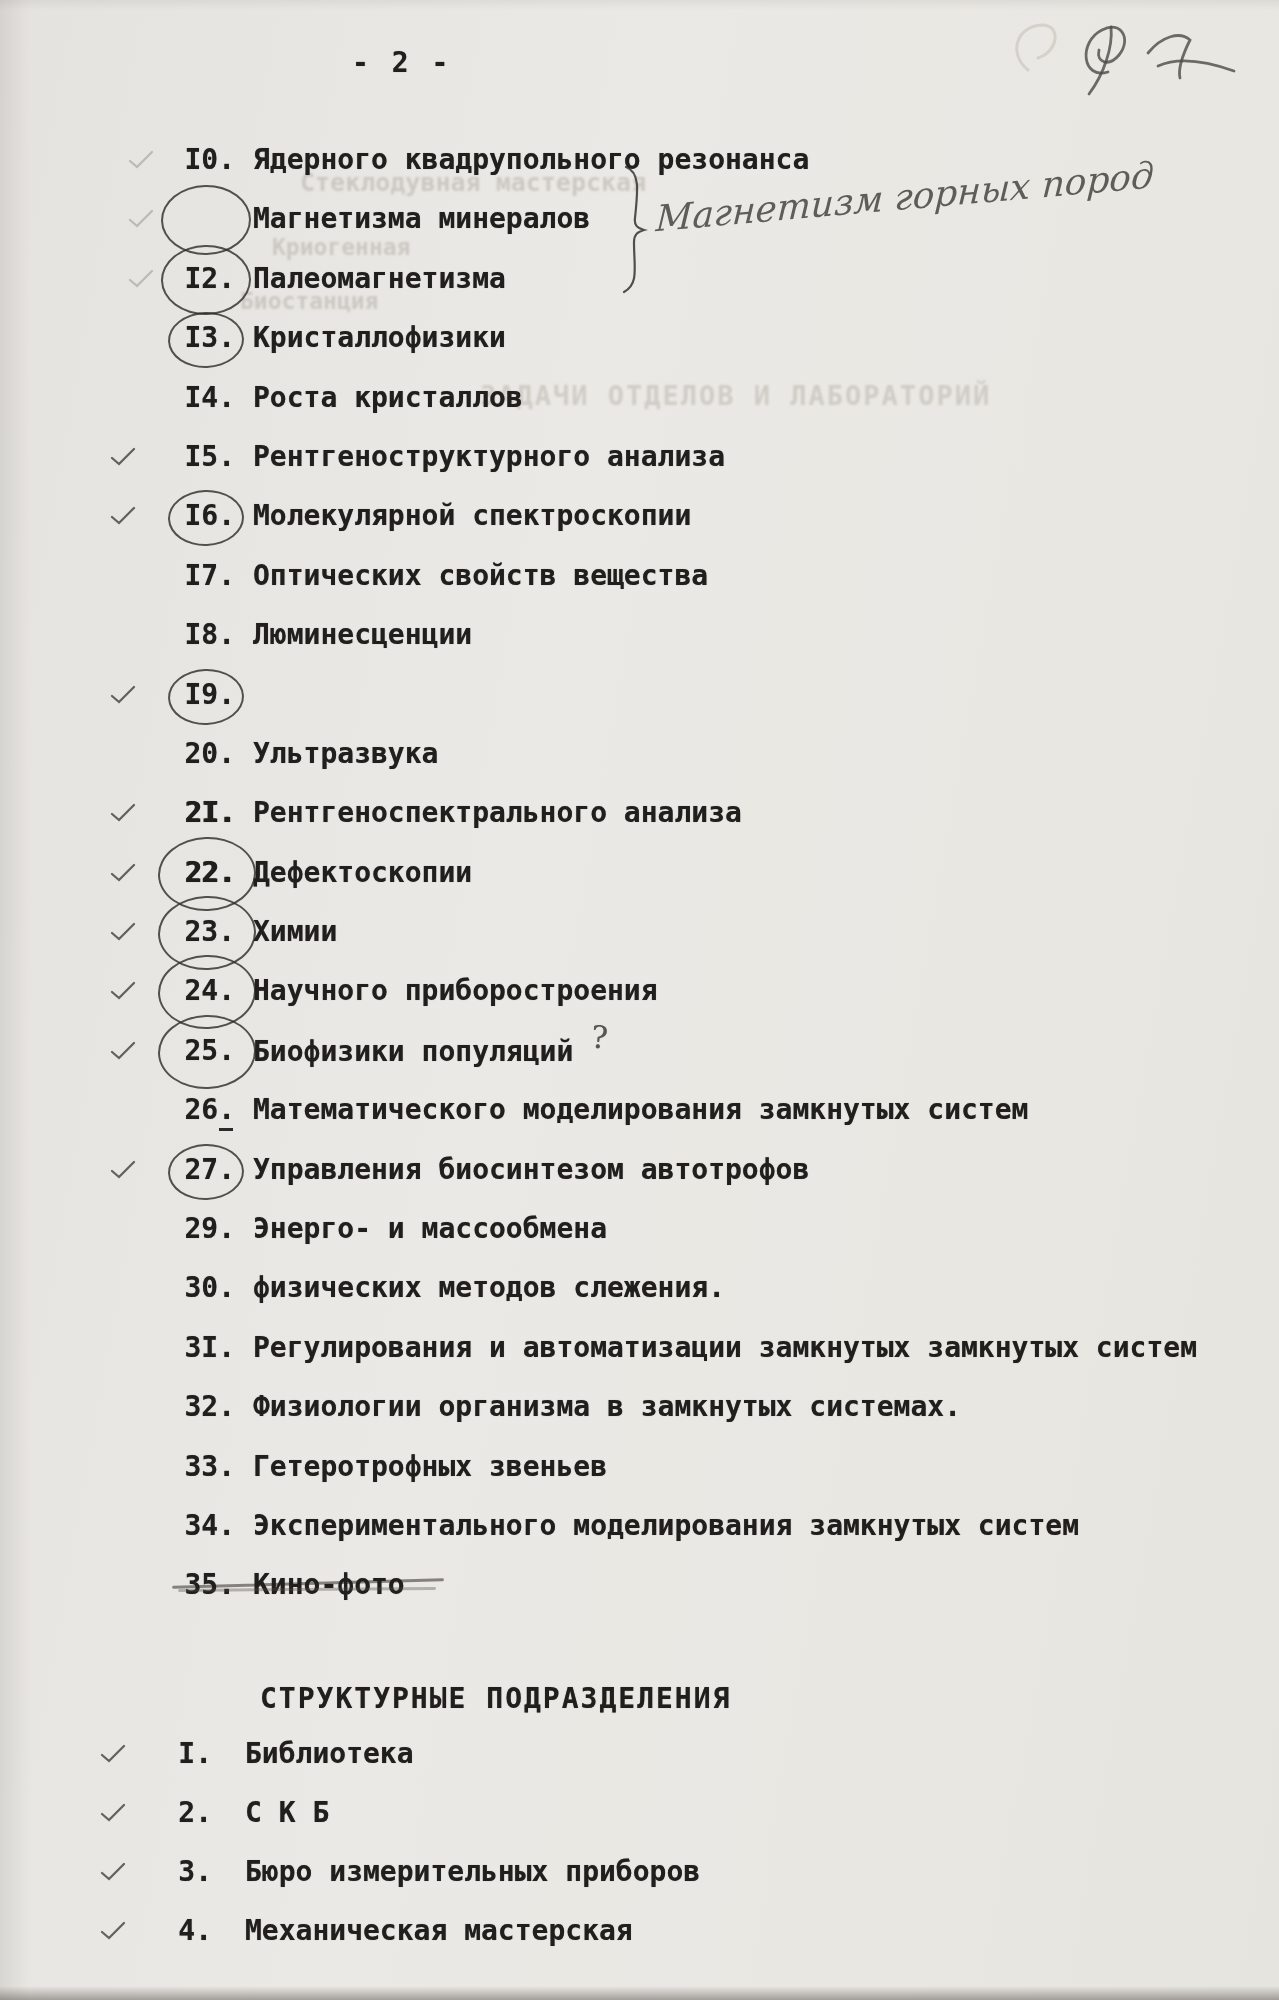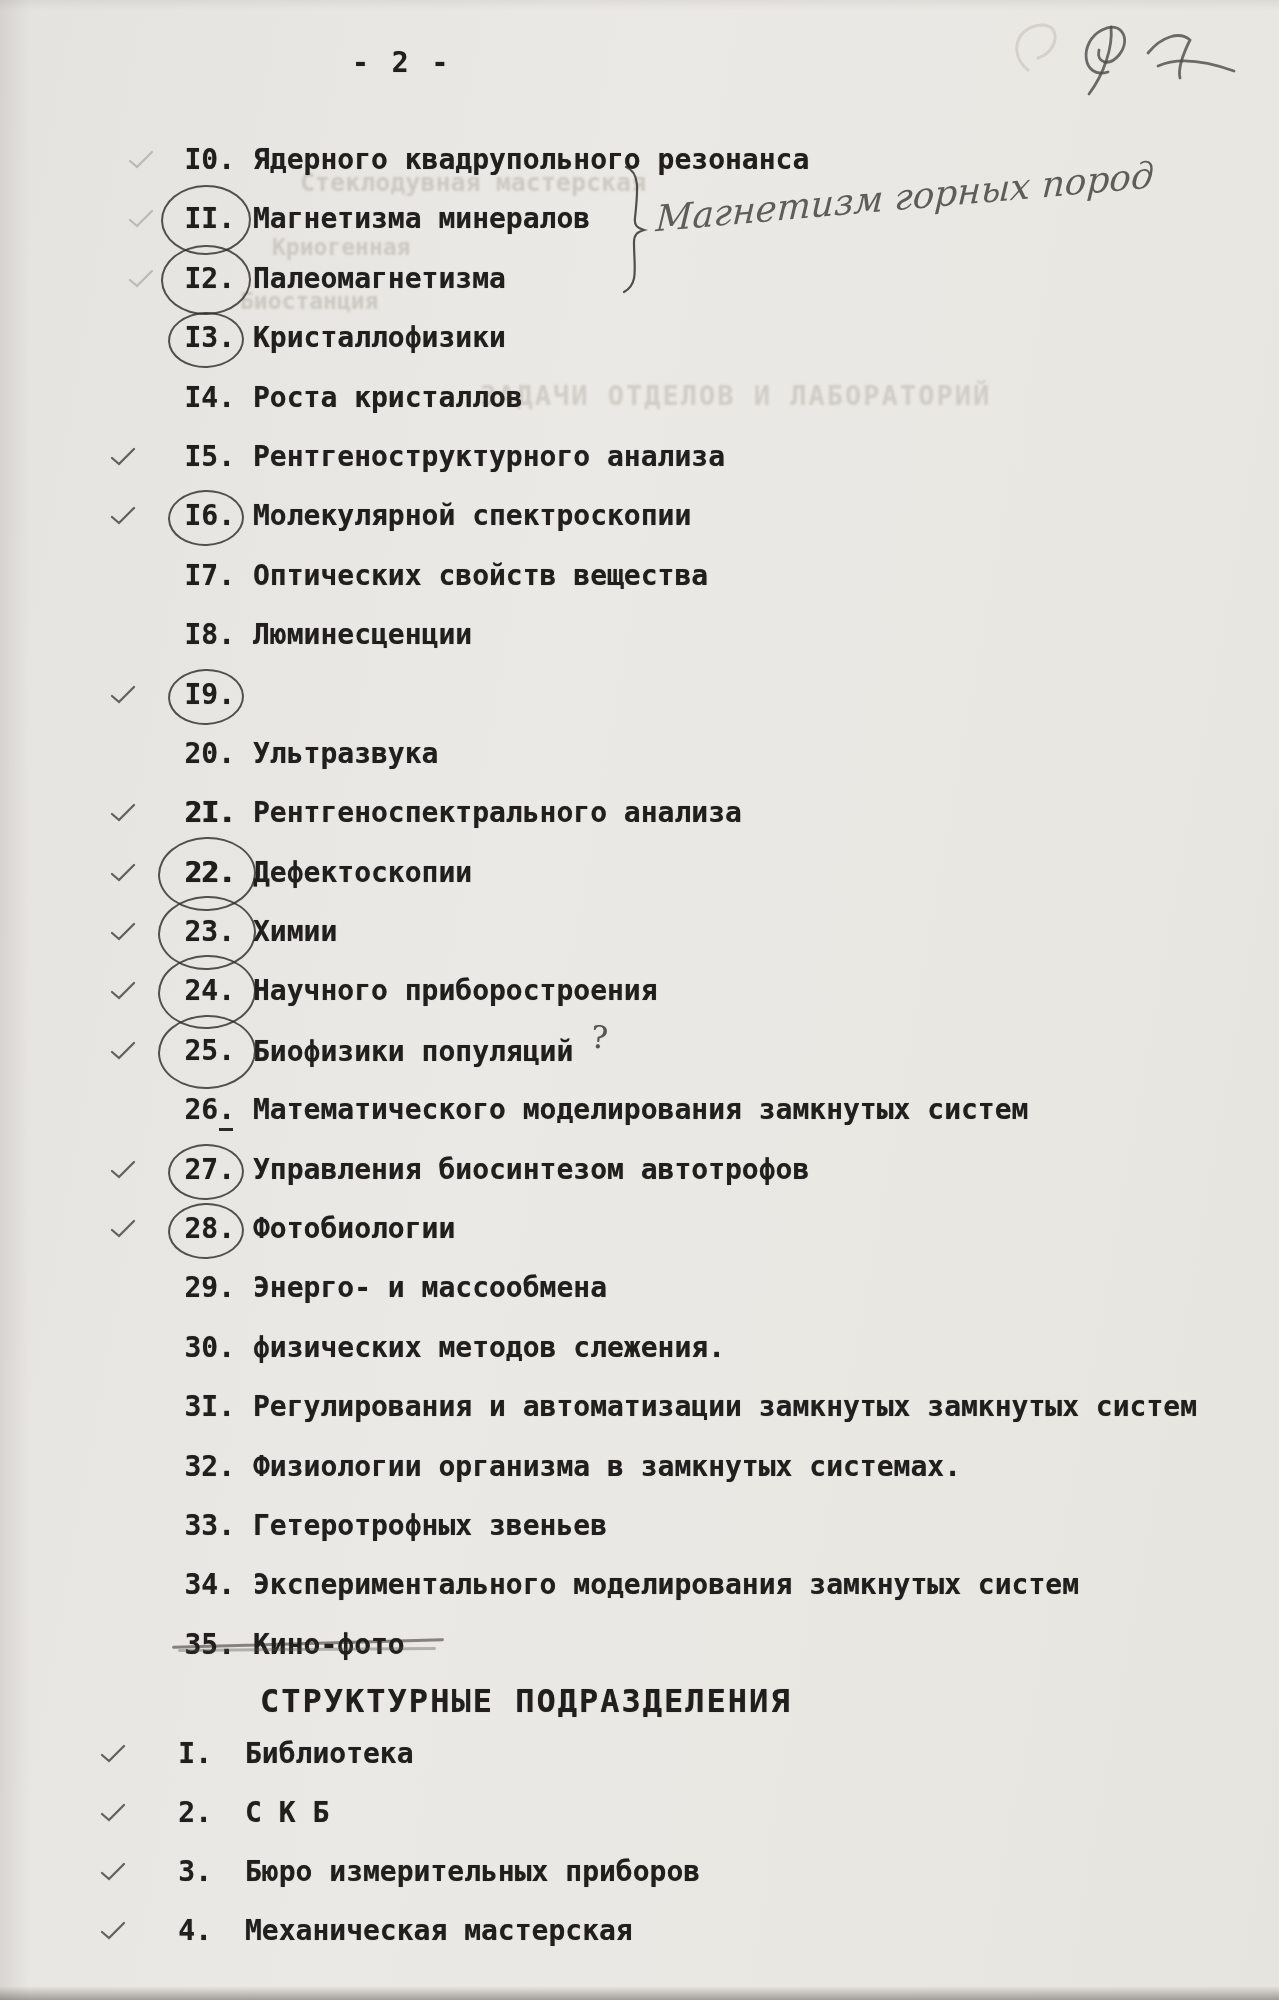--- a/index.html
+++ b/index.html
@@ -23,21 +23,21 @@
   .row{position:relative;height:59.4px;}
   .row .numcol{position:absolute;left:0;top:0;width:235px;height:100%;
                text-align:right;font-size:28px;line-height:59.4px;}
   .row .label{position:absolute;left:253px;top:0;height:100%;font-size:28px;
               line-height:59.4px;white-space:nowrap;}
   .div-list{position:absolute;left:0;top:1724px;width:1279px;margin-top:0;}
   .div-list .row{height:59px;}
   .div-list .row .numcol{width:212px;line-height:59px;}
   .div-list .row .label{left:245px;line-height:59px;text-align:center;}
 
-  .section-heading{position:absolute;left:260px;top:1682px;font-size:32px;
+  .section-heading{position:absolute;left:260px;top:1682px;font-size:28px;
                    letter-spacing:2px;white-space:nowrap;}
 
   
   .check{display:none;position:absolute;left:110px;top:20px;width:26px;height:20px;}
   .check path{fill:none;stroke:#4a4a46;stroke-width:2.3;stroke-linecap:round;opacity:.85;}
   .row.checked .check{display:block;}
   .row.ghost-check .check{display:block;left:128px;opacity:.32;filter:blur(.4px);}
   .div-list .check{left:100px;}
 
   
@@ -120,21 +120,20 @@
 
         <span class="numcol">I0.</span>
         <span class="label"><span>Ядерного квадрупольного резонанса</span><span class="qmark"></span></span>
       </div>
 
       <div class="row typed circled ghost-check c-tall">
         <svg class="check" viewBox="0 0 26 20">
           <path d="M2 11 L9 17 L24 2"></path>
         </svg>
         <span class="circle"></span>
-        <span class="numcol">II.</span>
         <span class="label"><span>Магнетизма минералов</span><span class="qmark"></span></span>
       </div>
 
       <div class="row typed circled ghost-check c-tall">
         <svg class="check" viewBox="0 0 26 20">
           <path d="M2 11 L9 17 L24 2"></path>
         </svg>
         <span class="circle"></span>
         <span class="numcol">I2.</span>
         <span class="label"><span>Палеомагнетизма</span><span class="qmark"></span></span>
@@ -250,28 +249,20 @@
 
       <div class="row typed checked circled c-std">
         <svg class="check" viewBox="0 0 26 20">
           <path d="M2 11 L9 17 L24 2"></path>
         </svg>
         <span class="circle"></span>
         <span class="numcol">27.</span>
         <span class="label"><span>Управления биосинтезом автотрофов</span><span class="qmark"></span></span>
       </div>
 
-      <div class="row typed checked circled c-std">
-        <svg class="check" viewBox="0 0 26 20">
-          <path d="M2 11 L9 17 L24 2"></path>
-        </svg>
-        <span class="circle"></span>
-        <span class="numcol">28.</span>
-        <span class="label"><span>Фотобиологии</span><span class="qmark"></span></span>
-      </div>
 
       <div class="row typed">
 
         <span class="numcol">29.</span>
         <span class="label"><span>Энерго- и массообмена</span><span class="qmark"></span></span>
       </div>
 
       <div class="row typed">
 
         <span class="numcol">30.</span>

